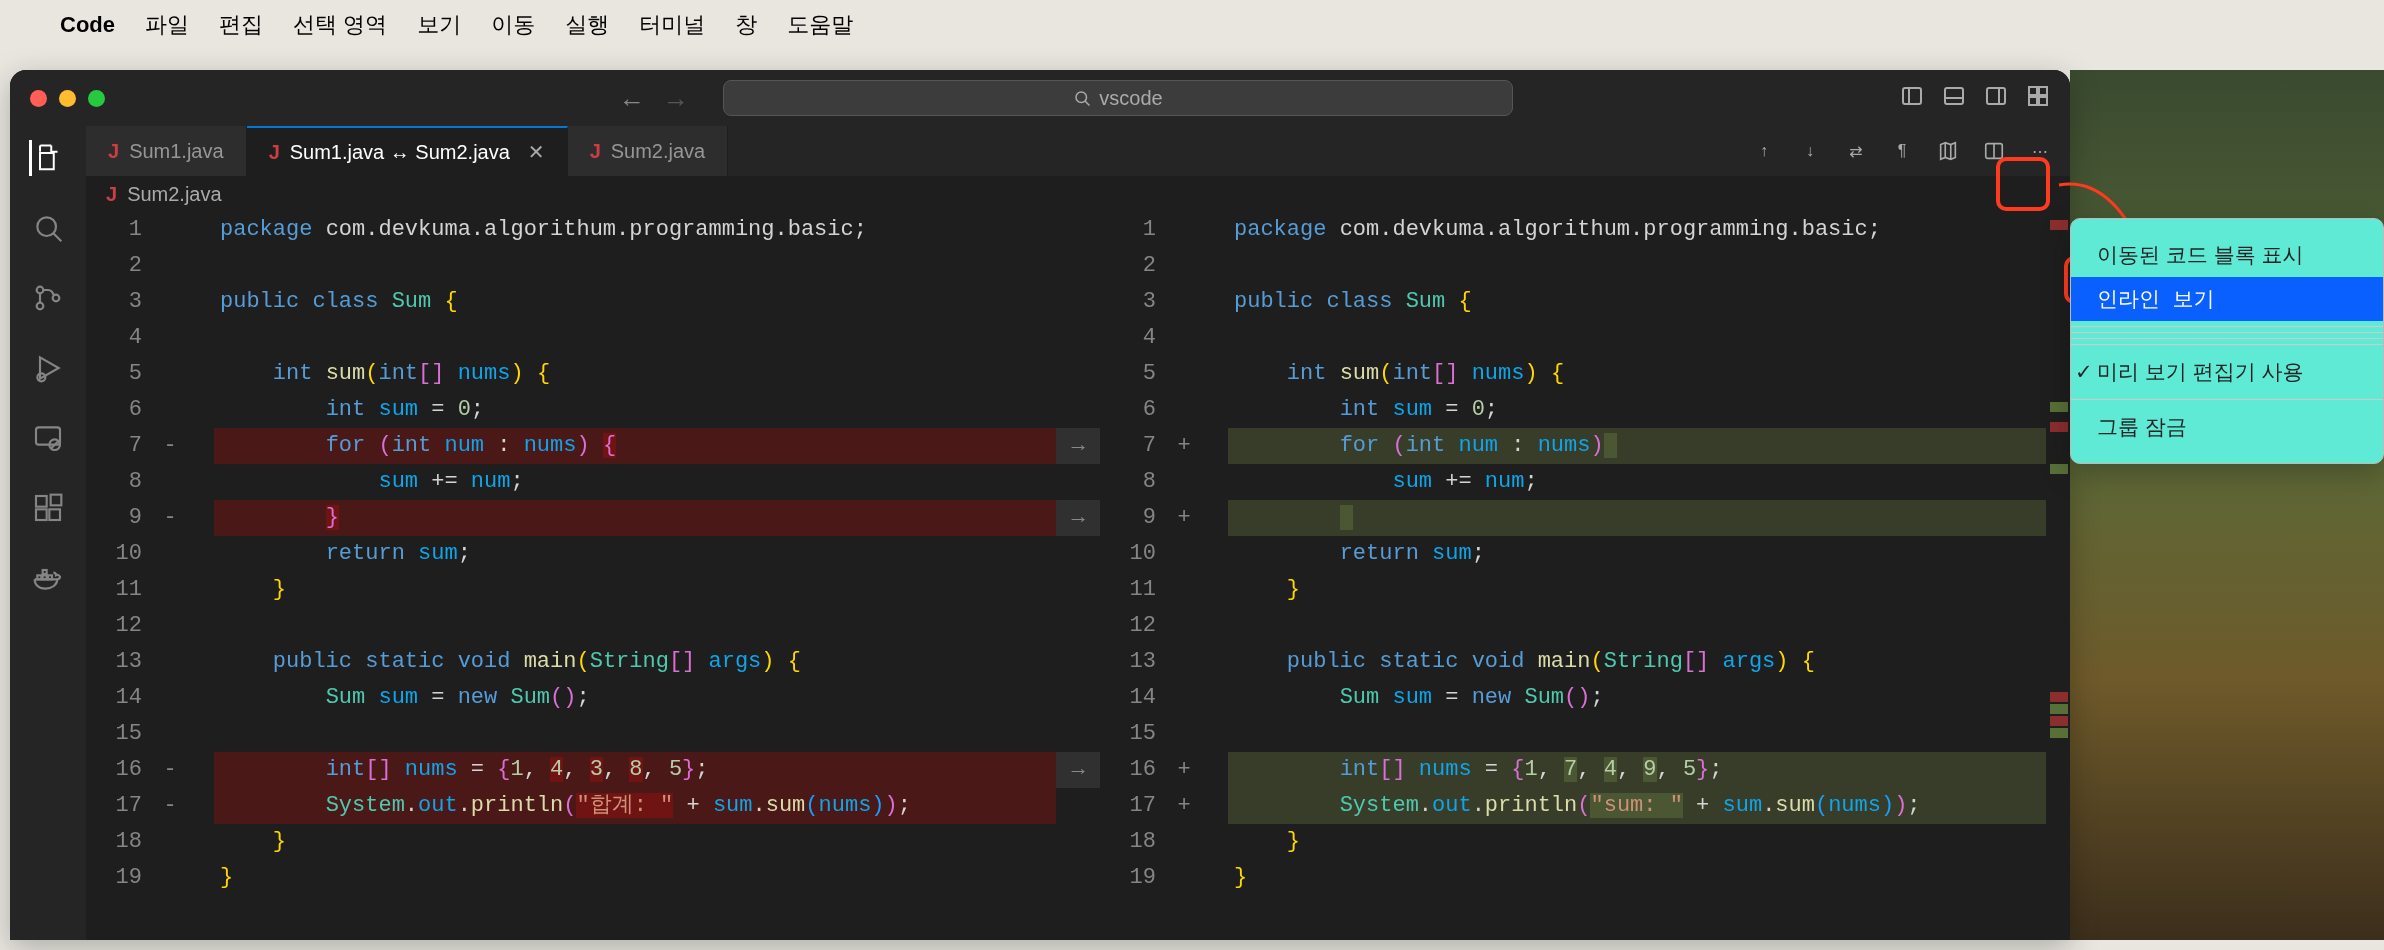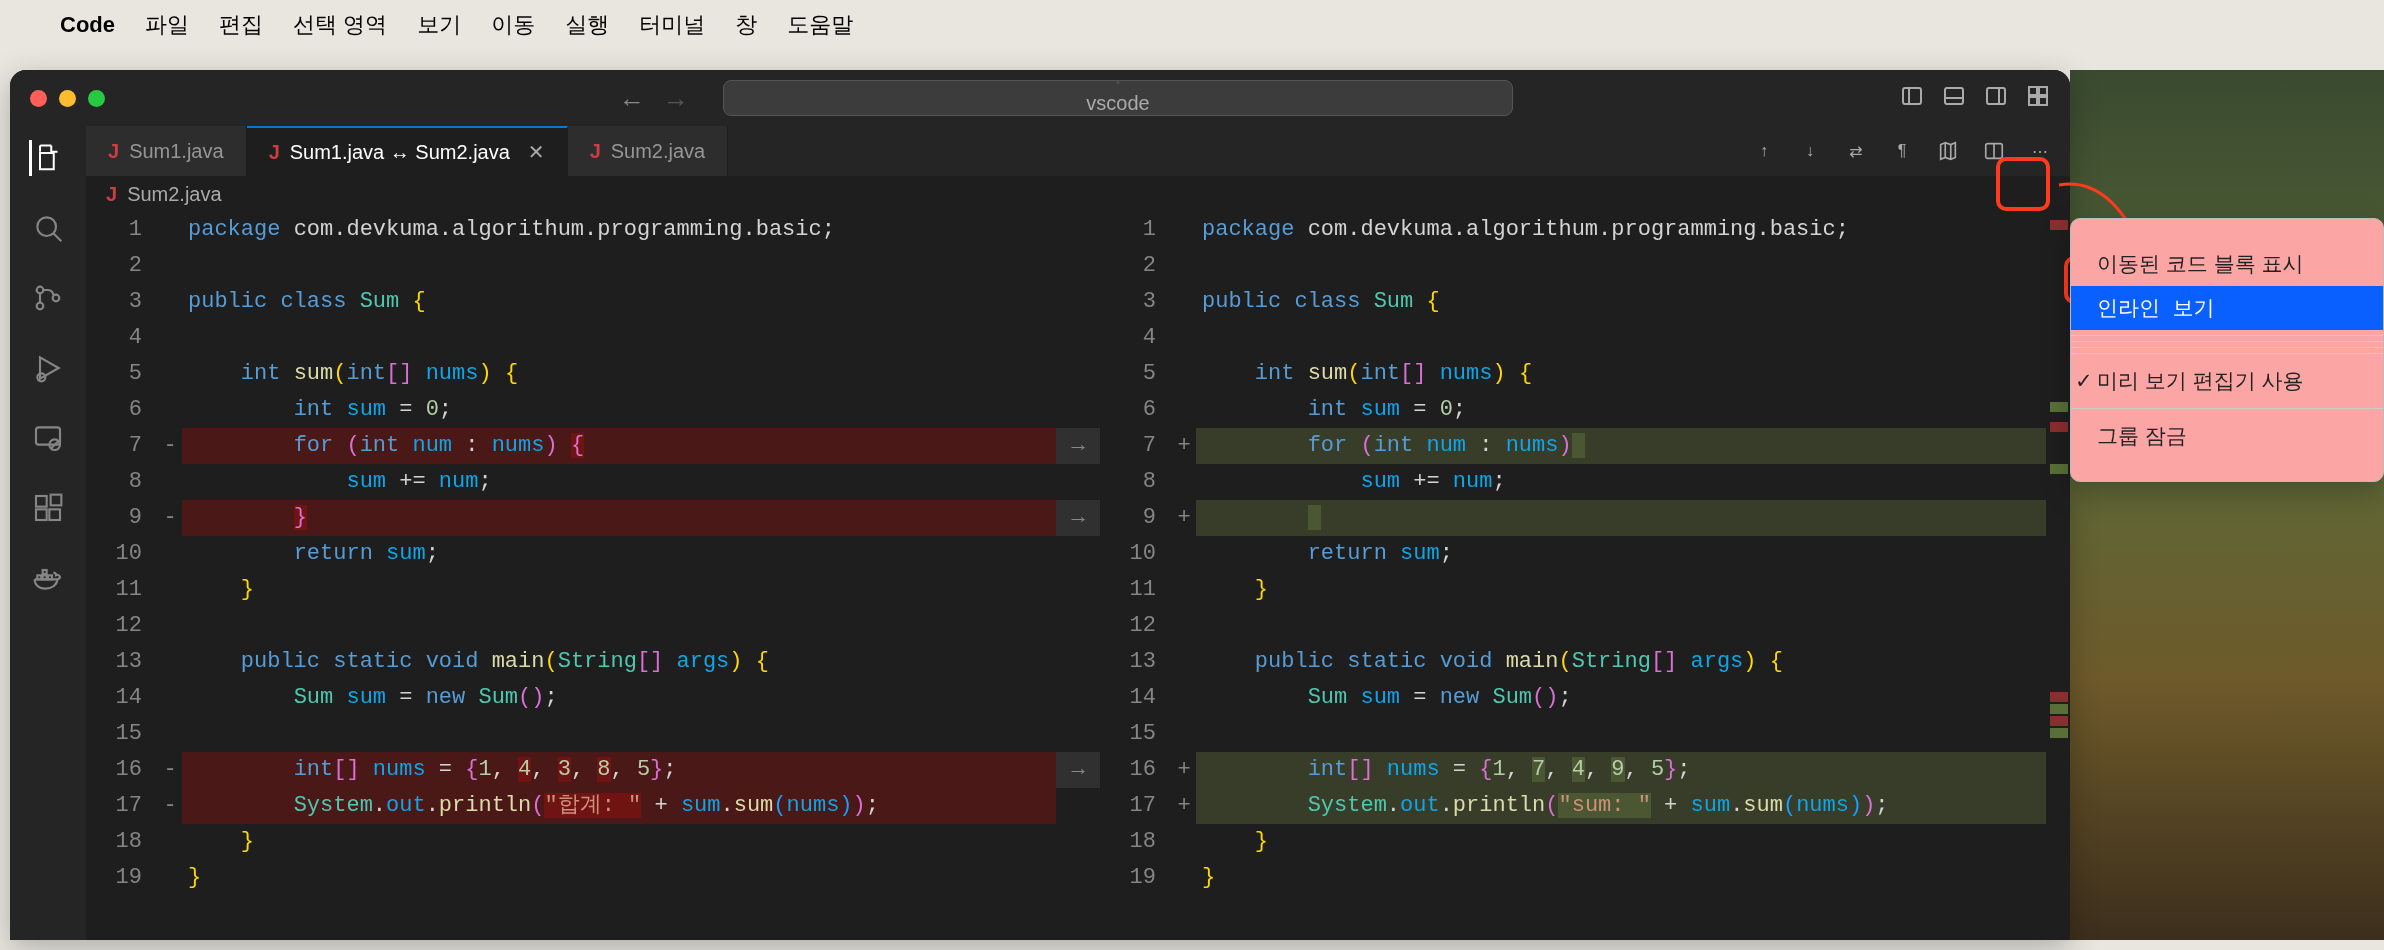--- a/index.html
+++ b/index.html
@@ -55,21 +55,20 @@
   background: #3c3c3c;
   border: 1px solid #555;
   border-radius: 8px;
   display: flex;
   align-items: center;
   justify-content: center;
   gap: 8px;
   color: #aaa;
   font-size: 20px;
   margin-left: 20px;
-  flex-direction: column;
 }
 .title-right { margin-left: auto; display: flex; gap: 18px; color: #aaa; }
 .title-right svg { width: 24px; height: 24px; }
 .main-area { display: flex; flex: 1; overflow: hidden; }
 .activity-bar {
   width: 76px;
   background: #252526;
   display: flex;
   flex-direction: column;
   align-items: center;
@@ -139,21 +138,21 @@
   text-align: right;
   padding-right: 16px;
   color: #858585;
   background: #1e1e1e;
   user-select: none;
 }
 .gutter .ln { height: 36px; }
 .sign-col { width: 24px; color: #858585; }
 .sign-col .ln { height: 36px; text-align: center; }
 .code-col { flex: 1; background: #1e1e1e; position: relative; white-space: pre; }
-.code-col .ln { height: 36px; padding-left: 6px; }
+.code-col .ln { height: 36px; padding-left: 6px; margin-left: 32px; }
 .ln.del { background: #4b1818; }
 .ln.add { background: #373d29; }
 .inline-del { background: #6f1313; }
 .inline-add { background: #4b5632; }
 .arrow-col {
   width: 44px;
   display: flex;
   flex-direction: column;
   align-items: center;
   background: #1e1e1e;
@@ -182,25 +181,25 @@
 .brace { color: #ffd700; }
 .brace2 { color: #da70d6; }
 .brace3 { color: #179fff; }
 
 
 .context-menu {
   position: absolute;
   left: 2070px;
   top: 218px;
   width: 314px;
-  background: #fca5a5;
+  background: #5eead4;
   border: 1px solid #bbb;
   border-radius: 10px;
   box-shadow: 0 10px 30px rgba(0,0,0,.25);
-  padding: 23px 0;
+  padding: 14px 0;
   z-index: 100;
 }
 .context-menu .mitem {
   padding: 8px 22px;
   font-size: 21px;
   color: #222;
   display: flex;
   align-items: center;
 }
 .context-menu .mitem .check { width: 22px; margin-left: -18px; }

